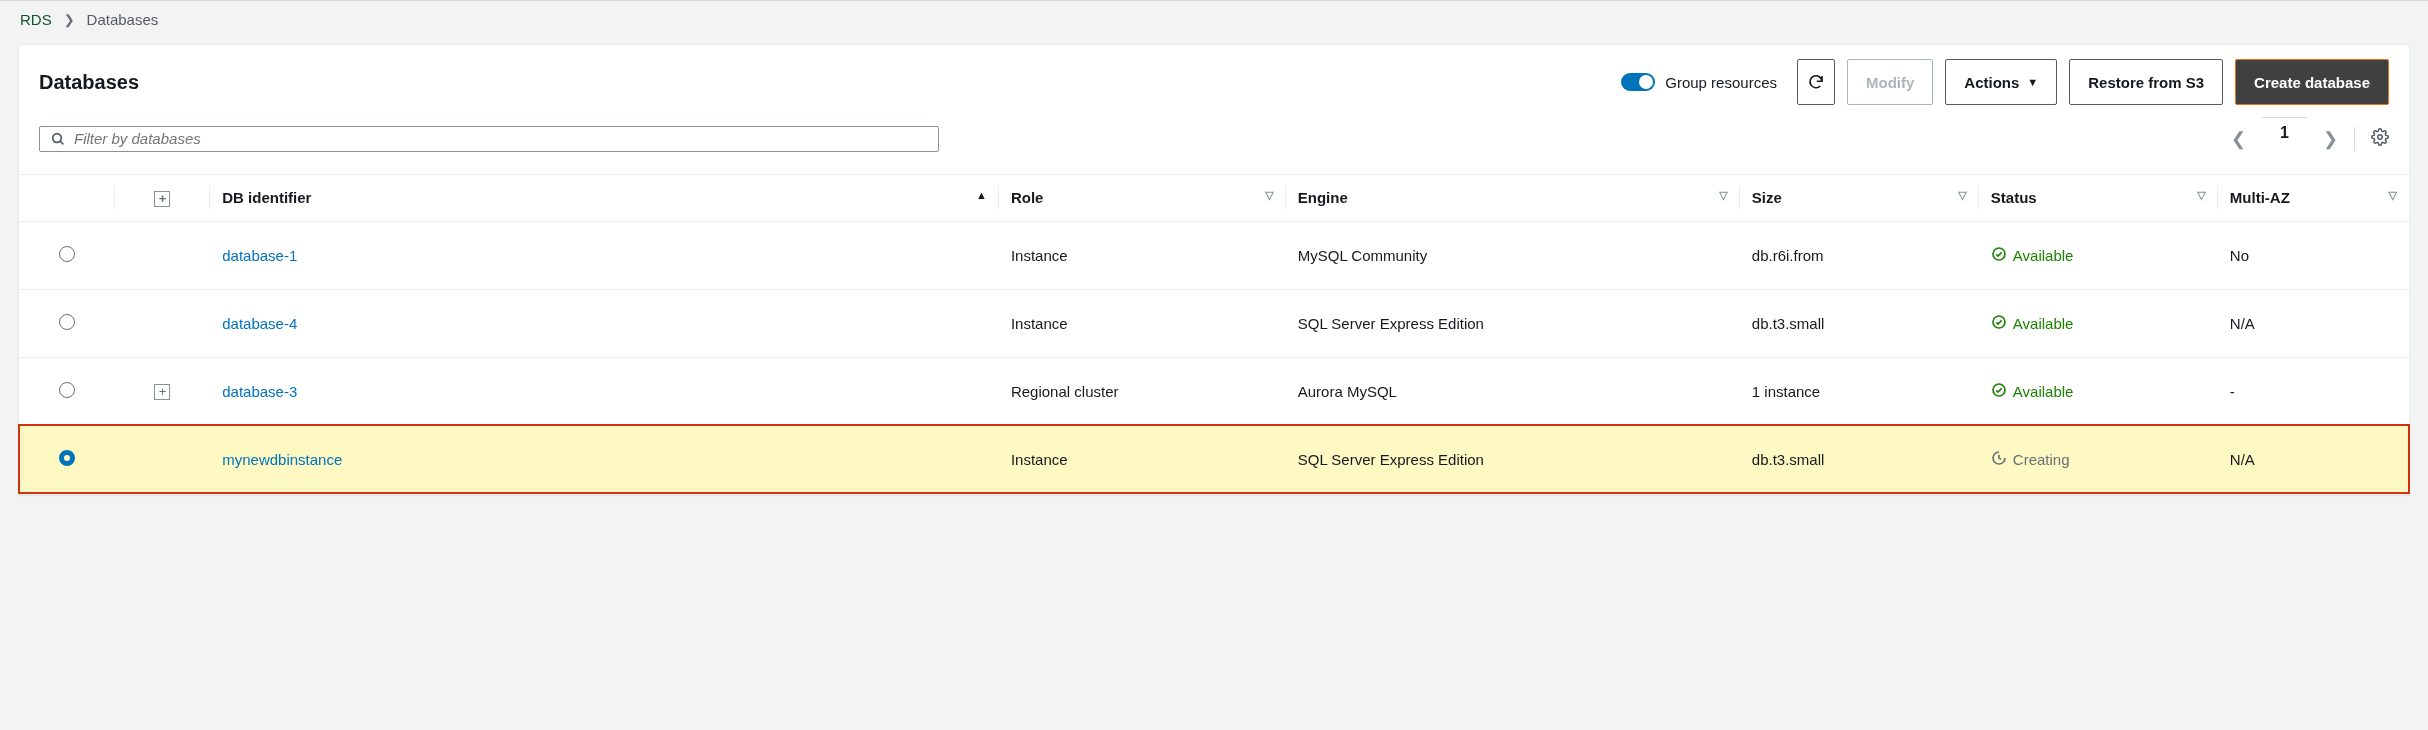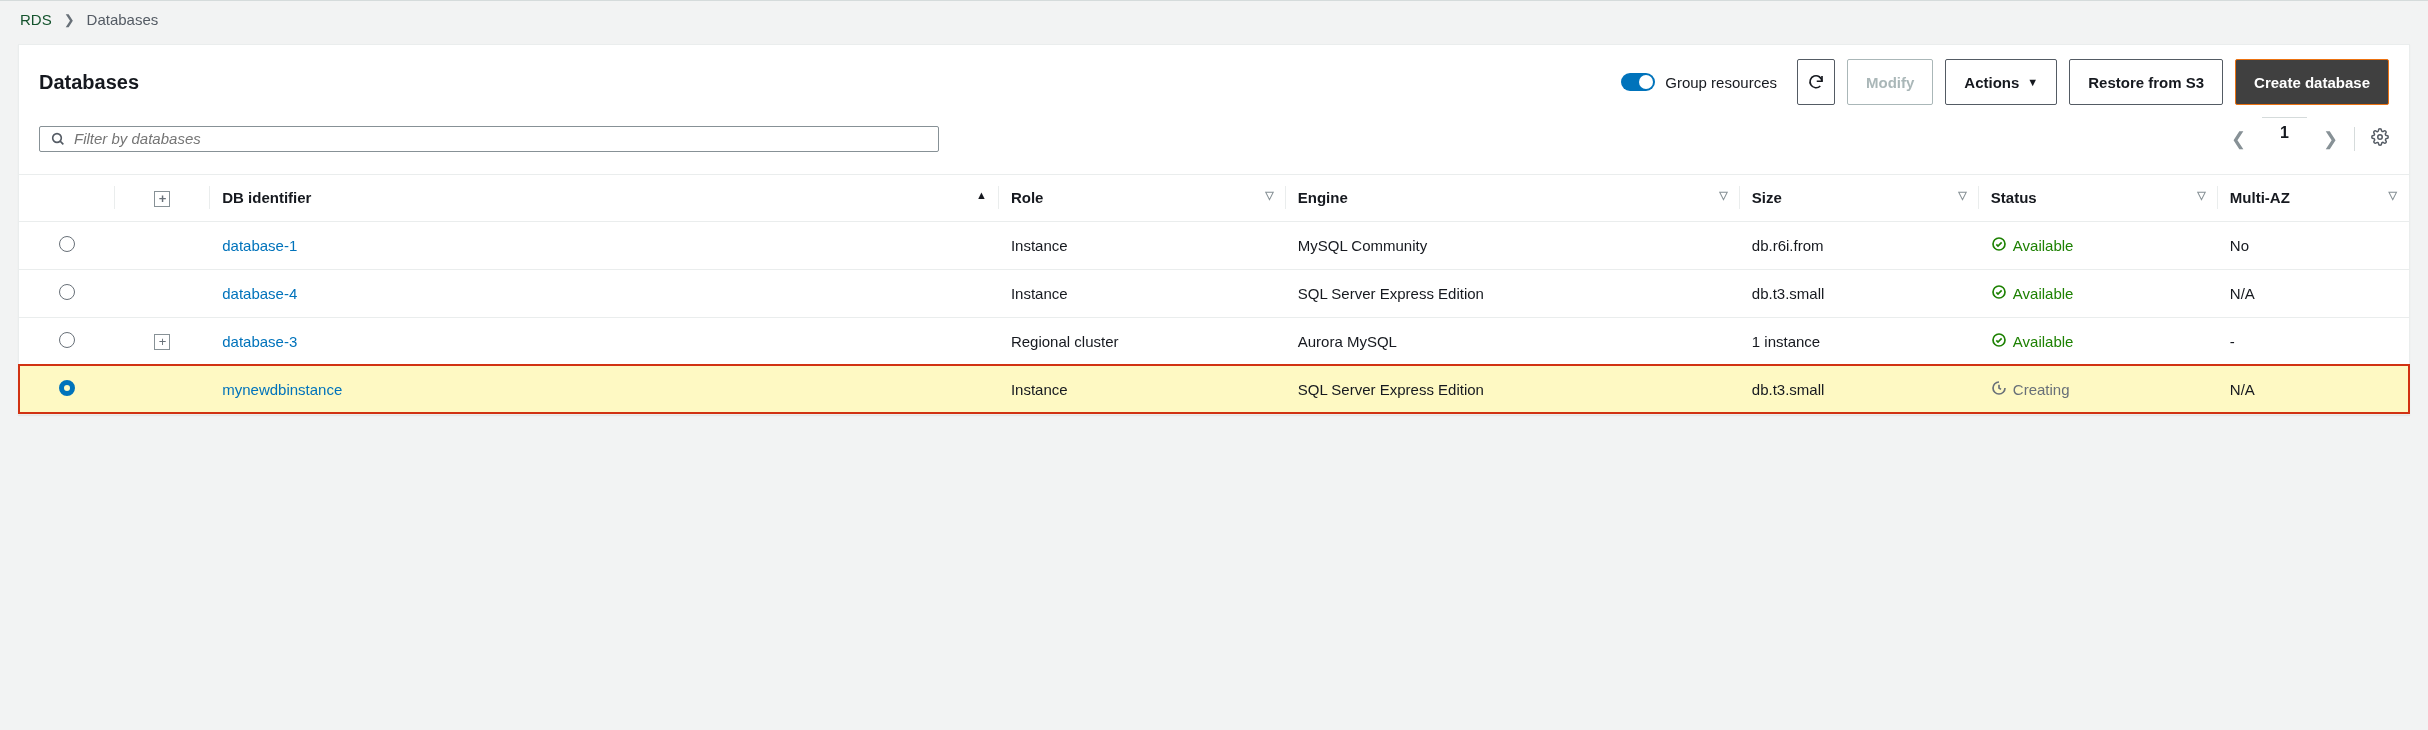--- a/index.html
+++ b/index.html
@@ -93,21 +93,21 @@
   thead th .sort { float: right; color: #879196; font-size: 11px; }
   thead th.sorted .sort { color: #16191f; }
   thead th:not(:last-child)::after {
     content: ""; position: absolute; right: 0; top: 25%; height: 50%;
     width: 1px; background: #eaeded;
   }
   th.sel, td.sel { width: 44px; text-align: center; }
   th.exp, td.exp { width: 44px; text-align: center; }
 
   tbody td {
-    padding: 14px 12px; border-bottom: 1px solid #eaeded;
+    padding: 24px 12px; border-bottom: 1px solid #eaeded;
     font-size: 15px; color: #16191f; vertical-align: middle;
   }
   tbody tr.selected {
     background: #fef9c3;
     outline: 2px solid #d13212;
     outline-offset: -1px;
   }
   tbody tr.selected td { border-bottom-color: transparent; }
   .link { color: #0073bb; text-decoration: none; }
 

